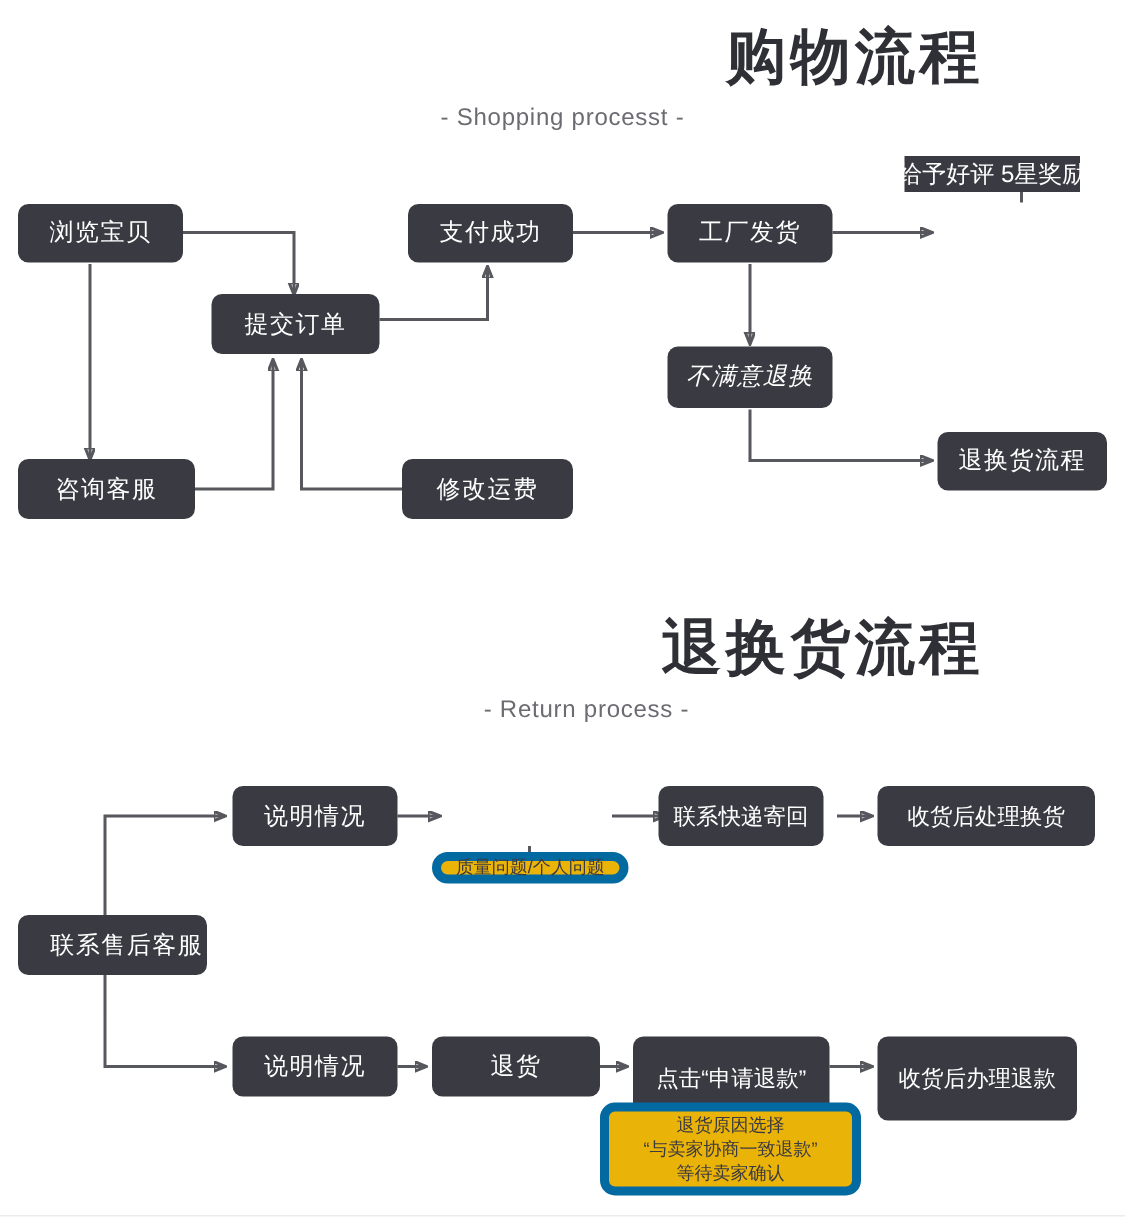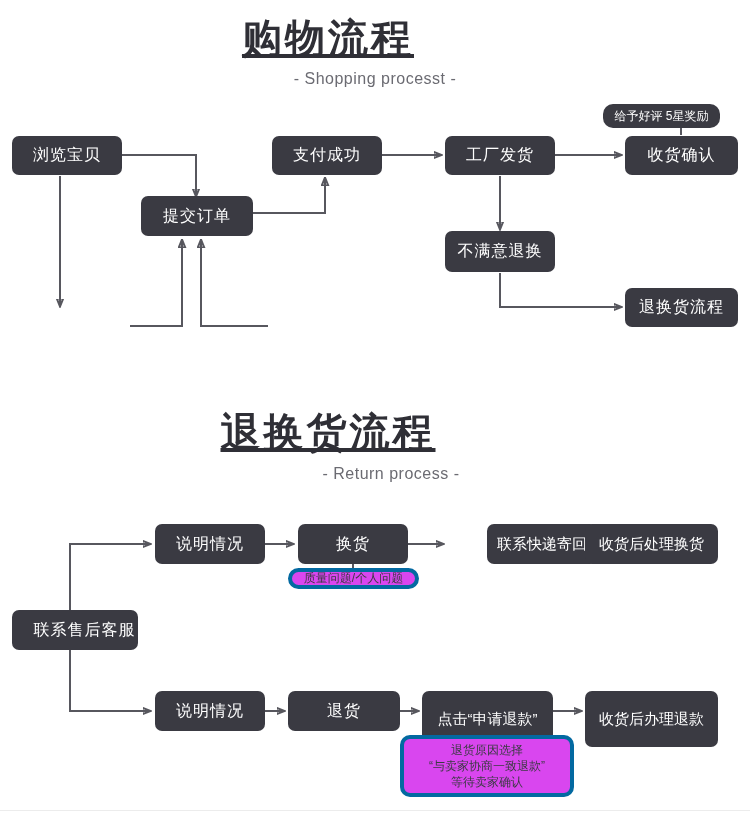--- a/index.html
+++ b/index.html
@@ -18,27 +18,26 @@
   #stage {
     position: absolute;
     left: 0; top: 0;
     width: 750px;
     height: 819px;
   }
   
   .title-cn {
     position: absolute;
     width: 656px;
-    text-align: center;
+    text-align: right;
     font-size: 40px;
     font-weight: 700;
     letter-spacing: 3px;
     color: #2f2f36;
     line-height: 1;
-    text-decoration: underline;
   }
   .title-en {
     position: absolute;
     width: 750px;
     text-align: center;
     font-size: 16px;
     color: #6b6b72;
     letter-spacing: 0.5px;
     line-height: 1;
   }
@@ -50,34 +49,34 @@
     border-radius: 7px;
     display: flex;
     align-items: center;
     justify-content: center;
     font-size: 16px;
     letter-spacing: 1px;
     white-space: nowrap;
     box-sizing: border-box;
   }
   .node.small {
-    font-size: 12px;
+    font-size: 16px;
     letter-spacing: 0px;
-    border-radius: 10px;
+    border-radius: 0;
   }
   .node.tight {
     font-size: 15px;
     letter-spacing: 0px;
   }
   
   .note {
     position: absolute;
-    border: 4px solid #0369a1;
+    border: 6px solid #0369a1;
     border-radius: 10px;
-    background: #d946ef;
+    background: #eab308;
     color: #3a3a42;
     display: flex;
     align-items: center;
     justify-content: center;
     text-align: center;
     font-size: 12px;
     line-height: 1.35;
     box-sizing: border-box;
     white-space: pre-line;
   }
@@ -139,27 +138,28 @@
   </svg>
 
   <div class="node" style="left:12px; top:136px; width:110px; height:39px;">浏览宝贝</div>
 
   <div class="node" style="left:141px; top:196px; width:112px; height:40px;">提交订单</div>
 
   <div class="node" style="left:272px; top:136px; width:110px; height:39px;">支付成功</div>
 
   <div class="node" style="left:445px; top:136px; width:110px; height:39px;">工厂发货</div>
 
-  <div class="node" style="left:625px; top:136px; width:113px; height:39px;">收货确认</div>
 
   <div class="node small" style="left:603px; top:104px; width:117px; height:24px;">给予好评 5星奖励</div>
 
-
-
-  <div class="node" style="left:445px; top:231px; width:110px; height:41px;">不满意退换</div>
+  <div class="node" style="left:12px; top:306px; width:118px; height:40px;">咨询客服</div>
+
+  <div class="node" style="left:268px; top:306px; width:114px; height:40px;">修改运费</div>
+
+  <div class="node" style="left:445px; top:231px; width:110px; height:41px;font-style:italic;">不满意退换</div>
 
   <div class="node" style="left:625px; top:288px; width:113px; height:39px;">退换货流程</div>
 
   <div class="title-cn" style="left:0; top:412px;">退换货流程</div>
   <div class="title-en" style="left:16px; top:466px;">- Return process -</div>
 
   <svg class="wires" viewBox="0 0 750 819" xmlns="http://www.w3.org/2000/svg">
 
     <path d="M70,612 L70,544 L150,544" marker-end="url(#arrow)"></path>
 
@@ -175,25 +175,24 @@
     <path d="M388,711 L418,711" marker-end="url(#arrow)"></path>
     <path d="M553,711 L581,711" marker-end="url(#arrow)"></path>
 
     <path d="M487,731 L487,735"></path>
   </svg>
 
   <div class="node" style="left:12px; top:610px; width:126px; height:40px;padding-left:19px;">联系售后客服</div>
 
   <div class="node" style="left:155px; top:524px; width:110px; height:40px;">说明情况</div>
 
-  <div class="node" style="left:298px; top:524px; width:110px; height:40px;">换货</div>
-
-  <div class="node tight" style="left:439px; top:524px; width:110px; height:40px;margin-left:48px;">联系快递寄回</div>
-
-  <div class="node tight" style="left:585px; top:524px; width:133px; height:40px;">收货后处理换货</div>
+
+  <div class="node tight" style="left:439px; top:524px; width:110px; height:40px;">联系快递寄回</div>
+
+  <div class="node tight" style="left:585px; top:524px; width:145px; height:40px;">收货后处理换货</div>
 
   <div class="note" style="left:288px; top:568px; width:131px; height:21px; border-radius:11px; font-size:12px;">质量问题/个人问题</div>
 
   <div class="node" style="left:155px; top:691px; width:110px; height:40px;">说明情况</div>
 
   <div class="node" style="left:288px; top:691px; width:112px; height:40px;">退货</div>
 
   <div class="node tight" style="left:422px; top:691px; width:131px; height:56px;">点击“申请退款”</div>
 
   <div class="node tight" style="left:585px; top:691px; width:133px; height:56px;">收货后办理退款</div>

